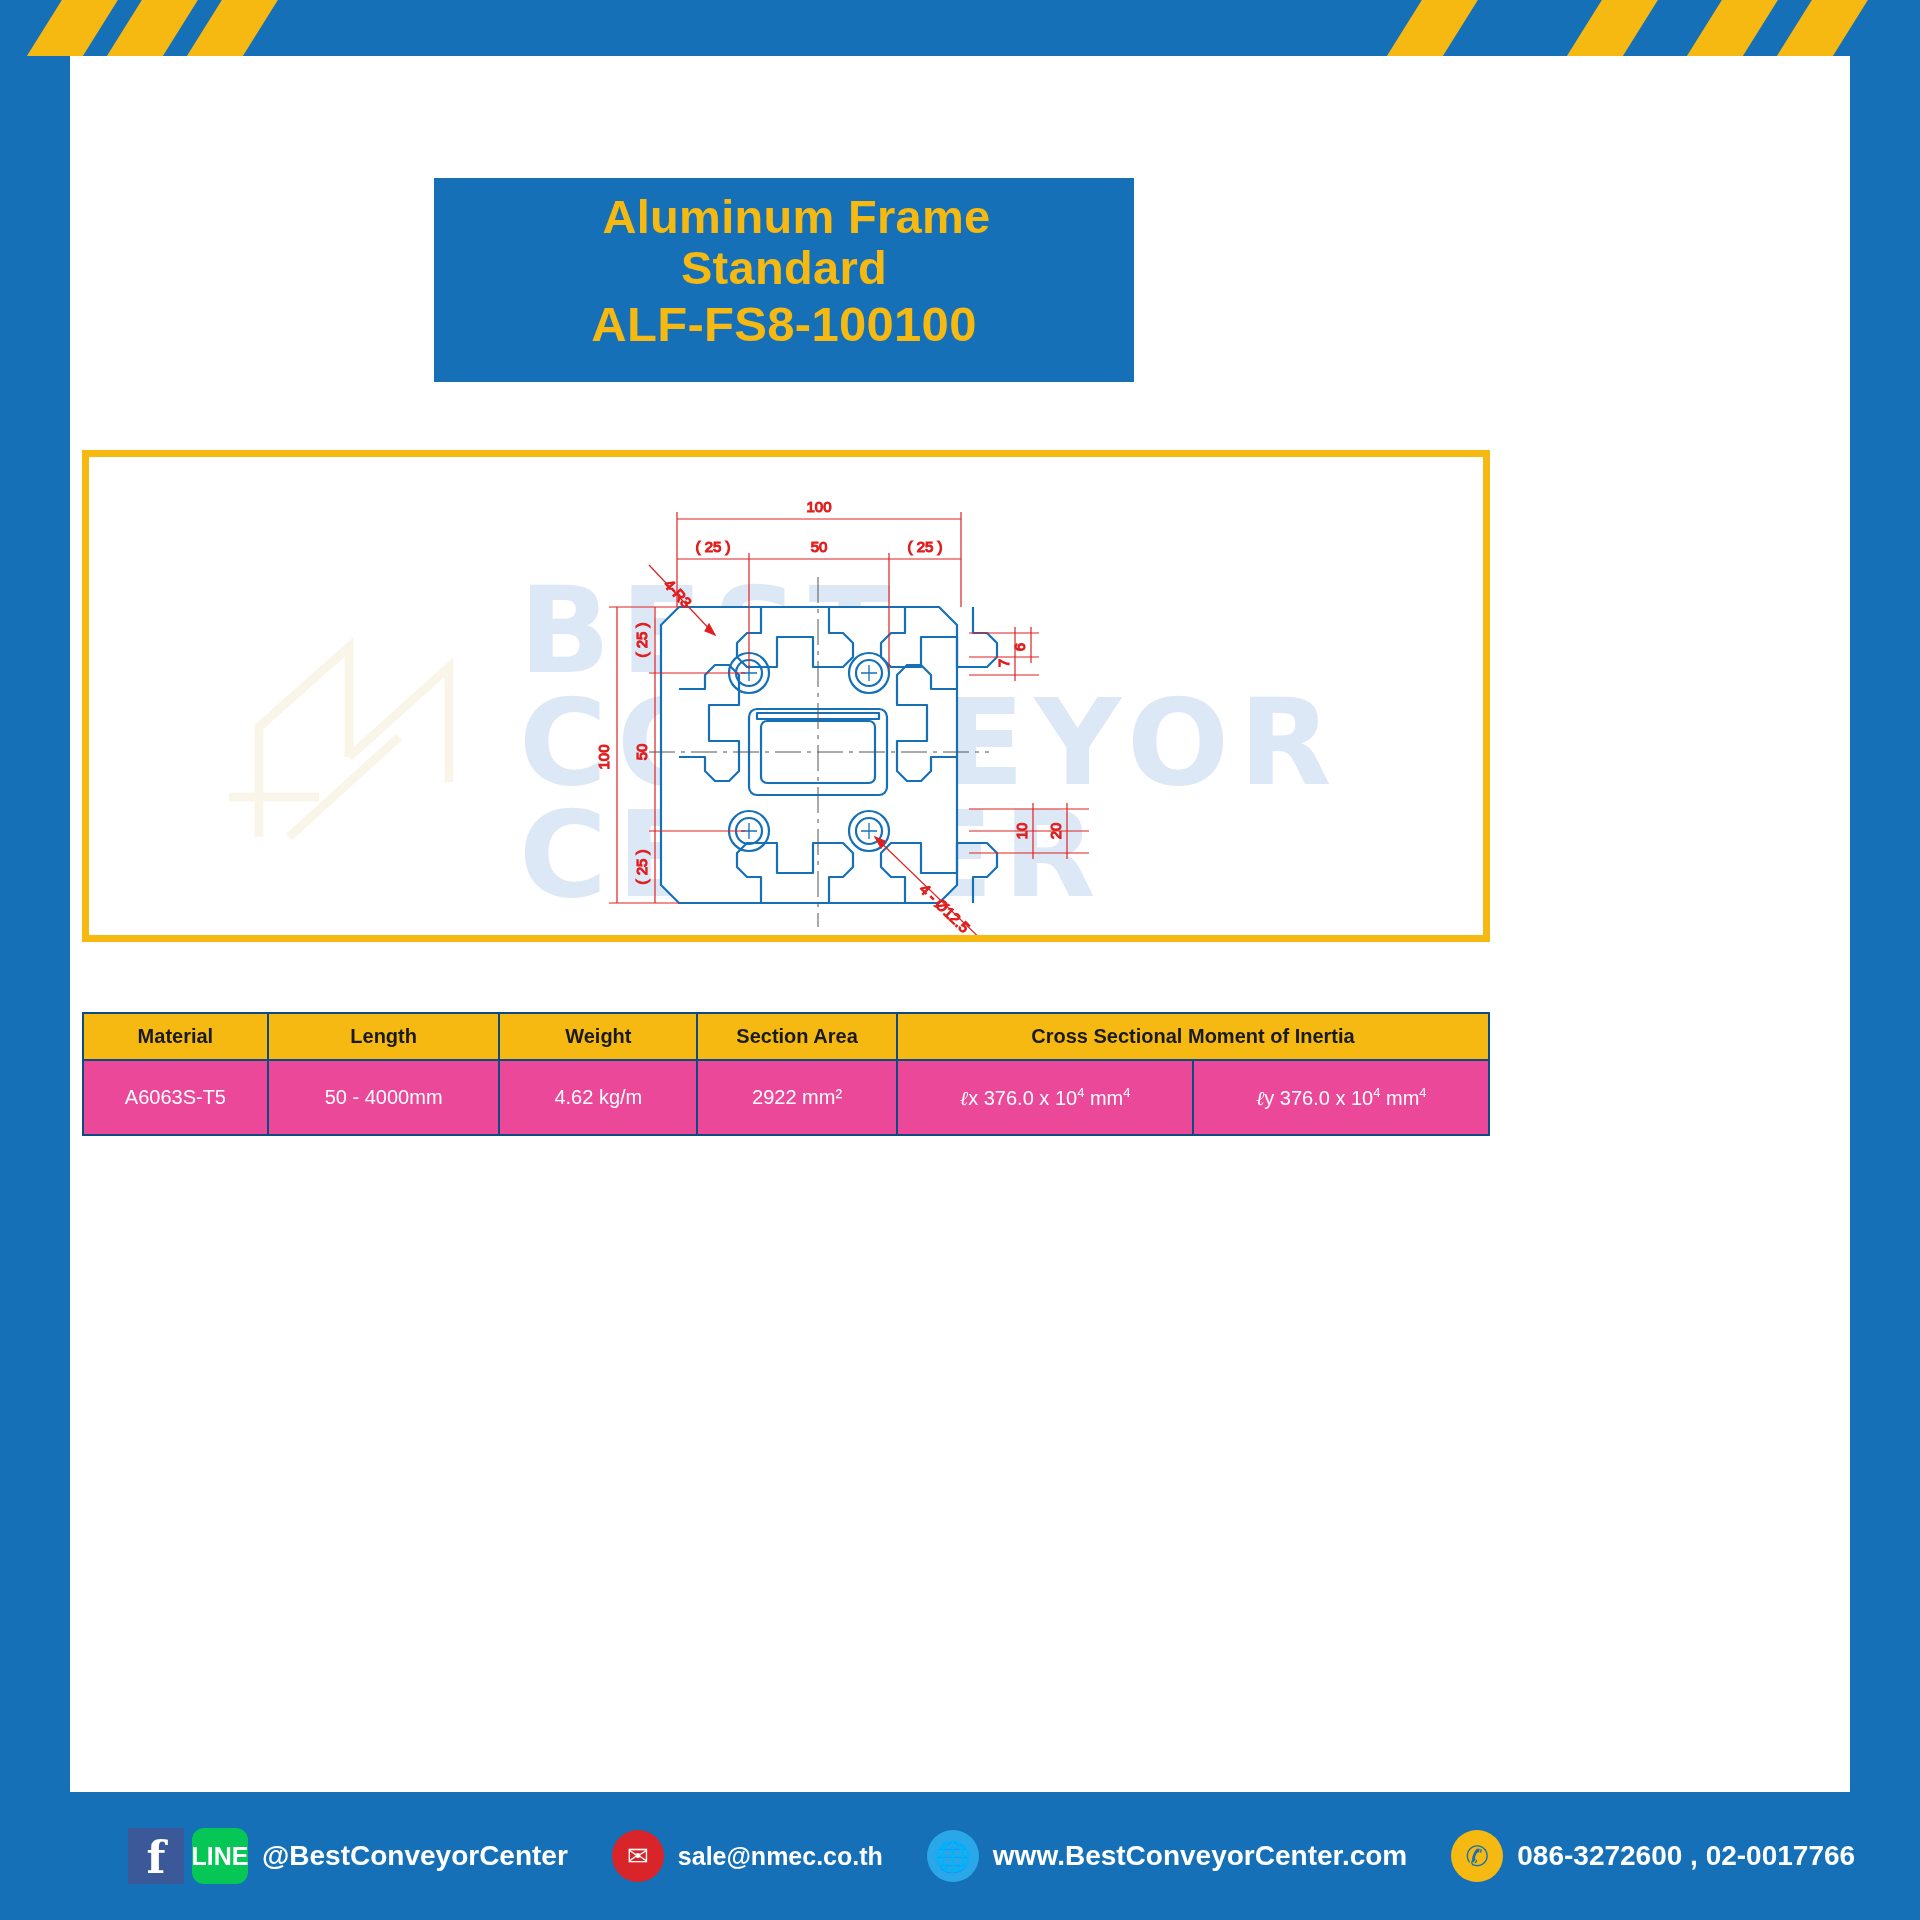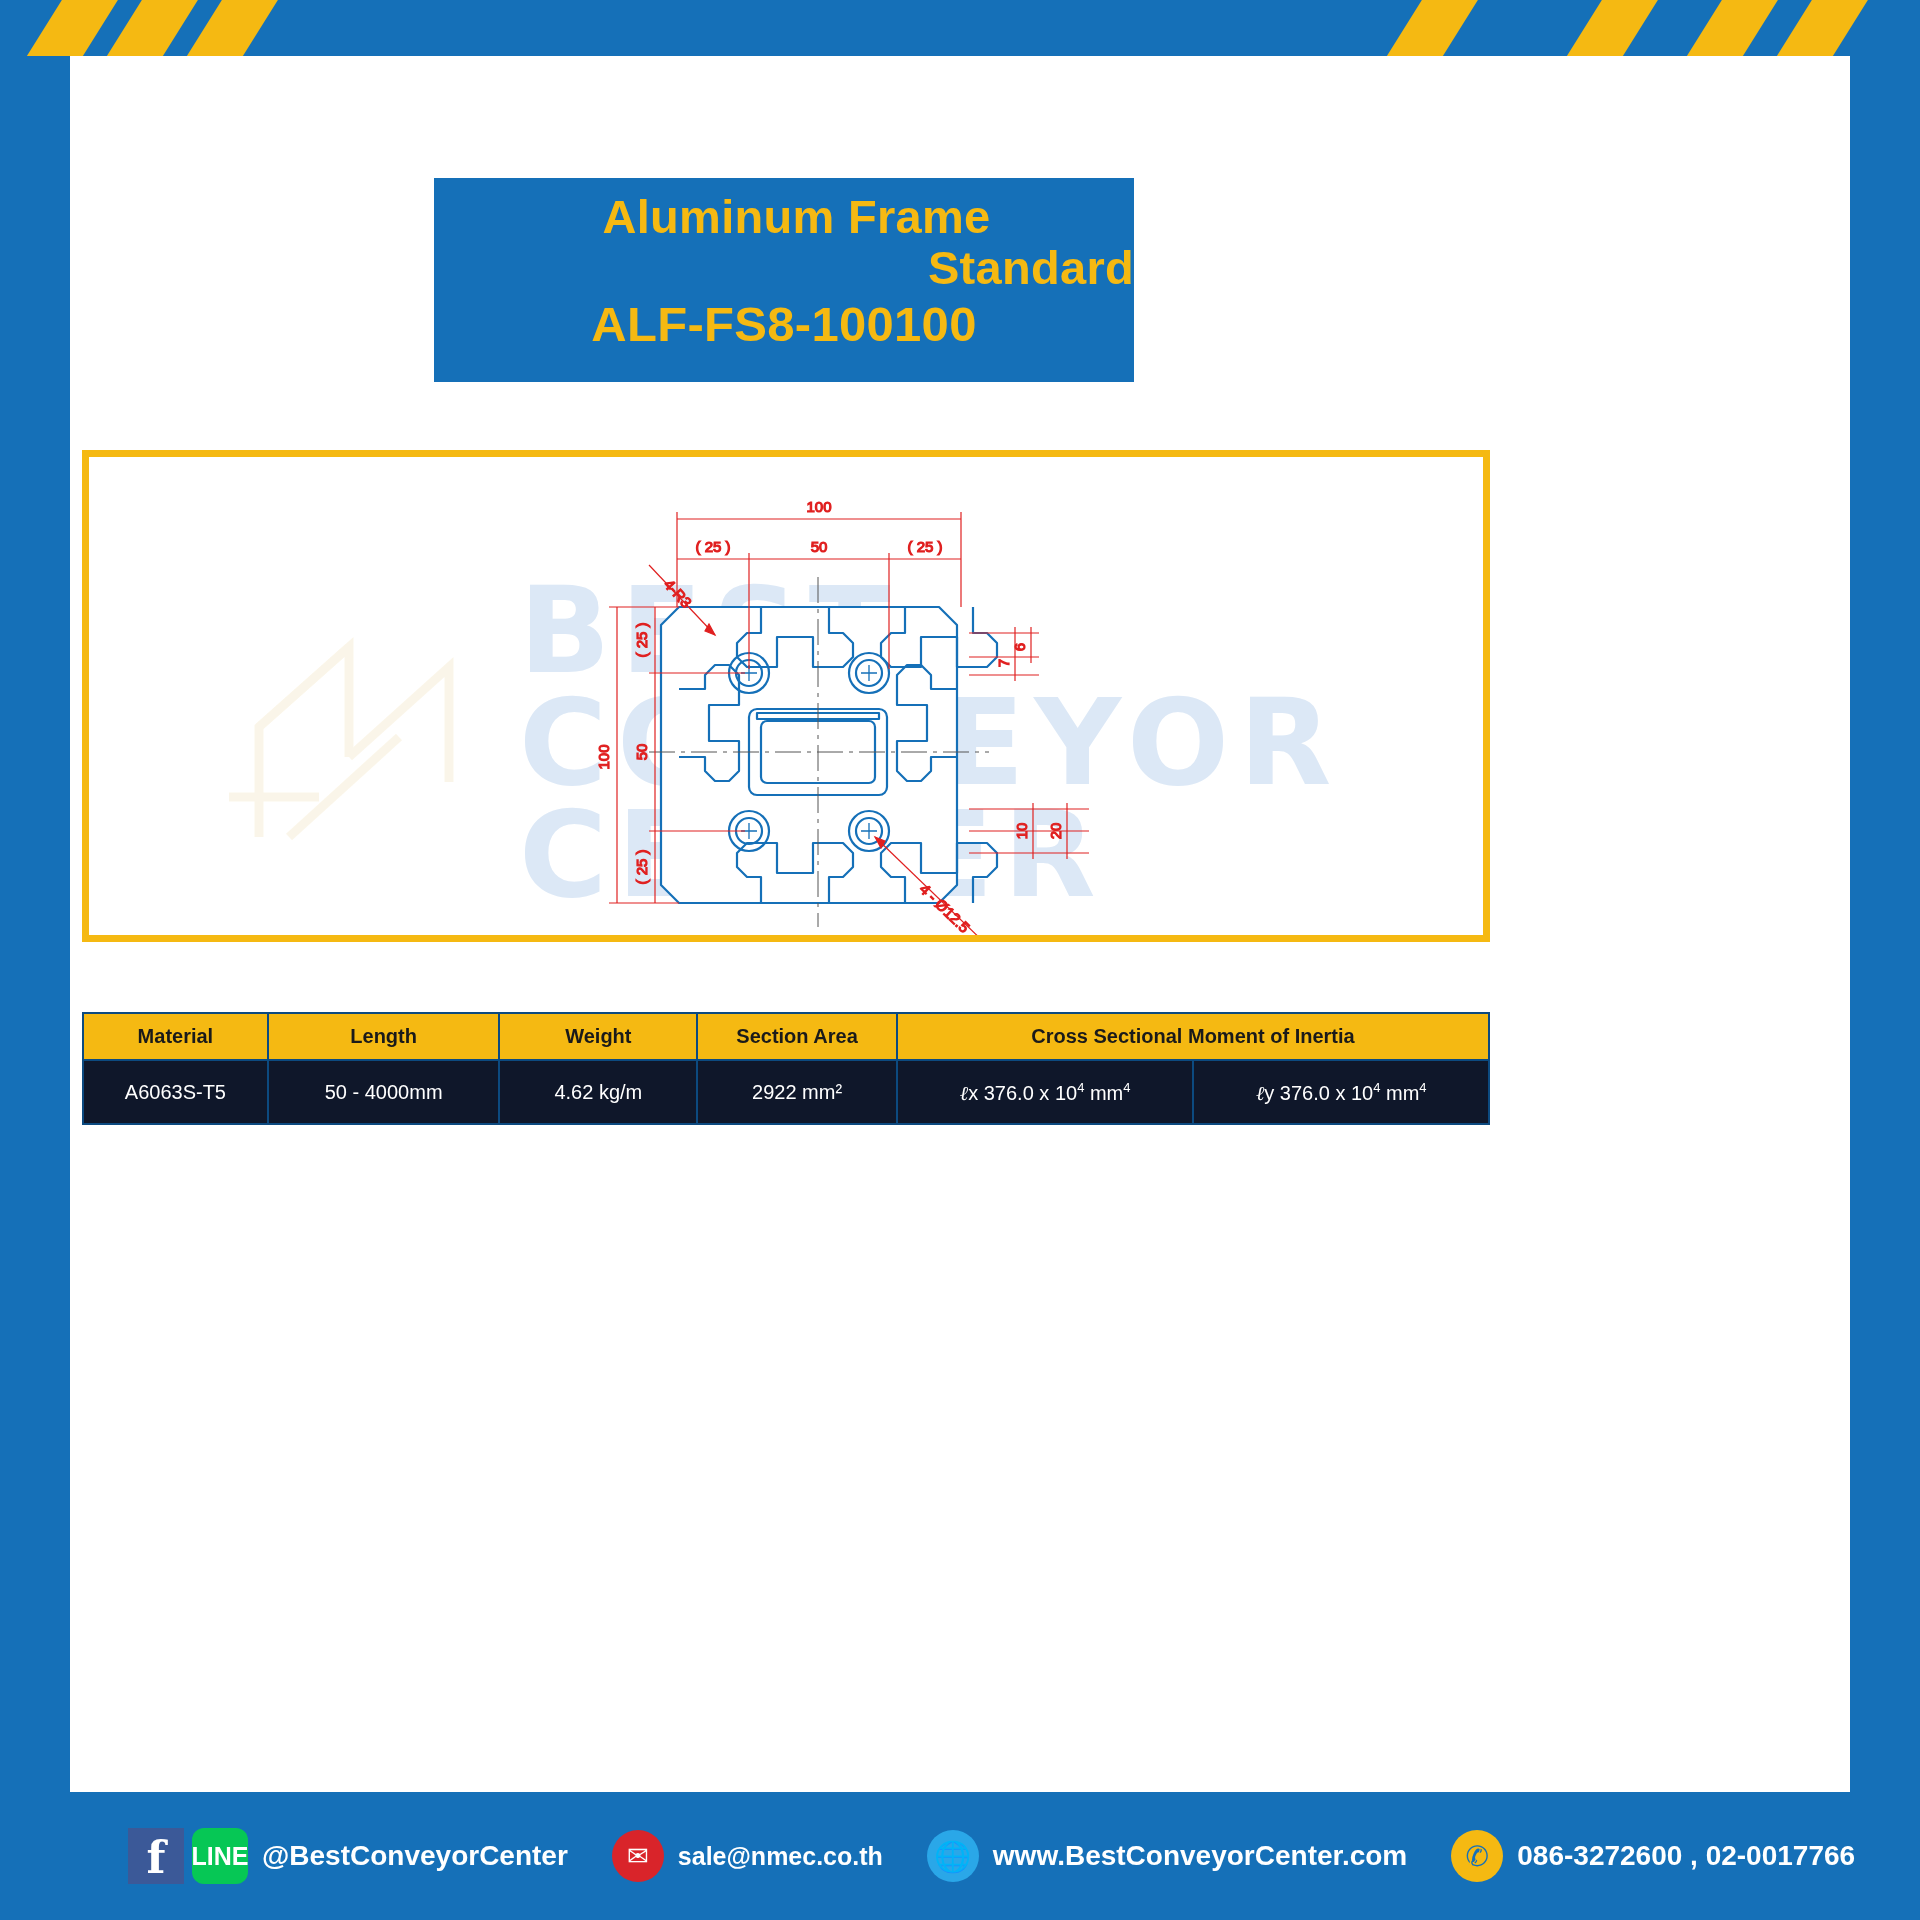--- a/index.html
+++ b/index.html
@@ -50,21 +50,21 @@
     top: 178px;
     width: 700px;
     height: 204px;
     background: #1570b8;
     color: #f5b912;
     text-align: center;
     padding-top: 14px;
   }
   .title-line { font-weight: bold; letter-spacing: 0.3px; line-height: 1.08; }
   .title-line.l1 { font-size: 47px; padding-left: 25px; }
-  .title-line.l2 { font-size: 47px; text-align: right; }
+  .title-line.l2 { font-size: 47px; }
   .title-line.l3 { font-size: 49px; margin-top: 4px; }
 
   
   .drawing-panel {
     position: absolute;
     left: 82px;
     top: 450px;
     width: 1408px;
     height: 492px;
     border: 7px solid #f5b912;
@@ -110,24 +110,24 @@
     text-align: center;
   }
   .spec-table th {
     background: #f5b912;
     color: #1a1a1a;
     font-size: 20px;
     font-weight: bold;
     height: 47px;
   }
   .spec-table td {
-    background: #0f172a;
+    background: #ec4899;
     color: #ffffff;
     font-size: 20px;
-    height: 64px;
+    height: 75px;
     font-weight: 500;
   }
   .sup { font-size: 13px; vertical-align: super; }
   .ital { font-style: italic; font-family: "Liberation Serif", serif; }
 
   
   .footer {
     position: absolute;
     left: 70px;
     bottom: 0;

